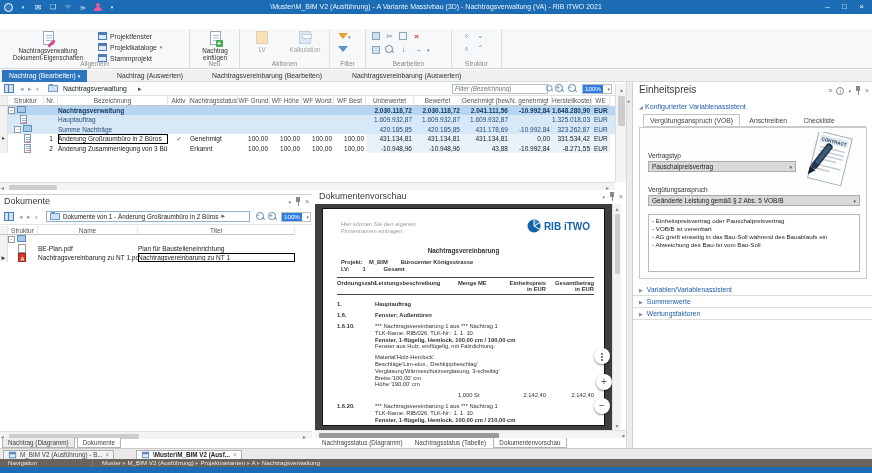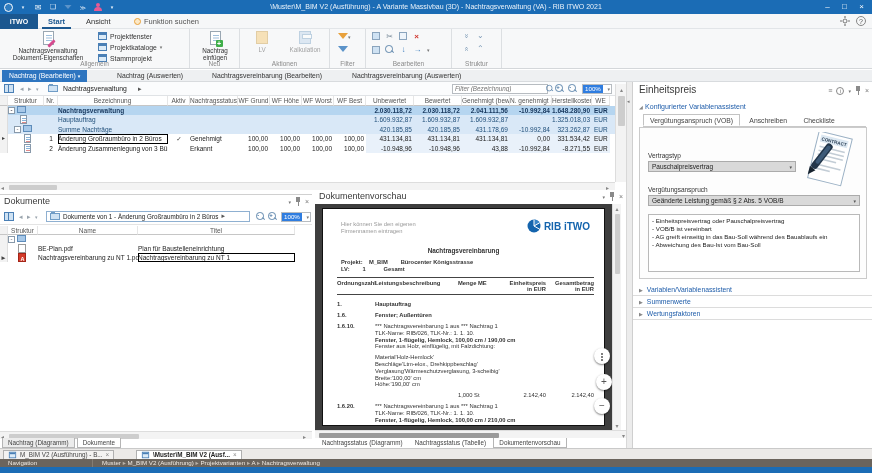--- a/index.html
+++ b/index.html
@@ -165,38 +165,20 @@
       <span class="qicon" style="font-size:5px;">▾</span>
     </div>
     <div class="wtitle">\Muster\M_BIM V2 (Ausführung) - A Variante Massivbau (3D) - Nachtragsverwaltung (VA) - RIB iTWO 2021</div>
     <div class="wbtns">
       <span class="wbtn">–</span>
       <span class="wbtn">□</span>
       <span class="wbtn">×</span>
     </div>
   </div>
 
-  <div class="ribtabs">
-    <span class="apptab">iTWO</span>
-    <span class="rtab active" style="left:42px;">Start</span>
-    <span class="rtab" style="left:80px;">Ansicht</span>
-    <span class="rtab" style="left:128px;color:#555;"><span class="bulb"></span><span>Funktion suchen</span></span>
-    <div class="helpicons">
-      <svg width="10" height="10" viewBox="0 0 10 10">
-          <circle cx="5" cy="5" r="2" fill="none" stroke="#777" stroke-width="1"></circle>
-          <g stroke="#777" stroke-width="1.2">
-            <line x1="5" y1="0" x2="5" y2="2"></line>
-            <line x1="5" y1="8" x2="5" y2="10"></line>
-            <line x1="0" y1="5" x2="2" y2="5"></line>
-            <line x1="8" y1="5" x2="10" y2="5"></line>
-          </g>
-        </svg>
-      <span class="circ-q">?</span>
-    </div>
-  </div>
 
   <div class="ribbon">
 
     <div class="rgroup" style="left:0;width:190px;">
       <div class="bigbtn" style="left:4px;width:88px;">
         <div class="bicon i-doc" style="position:relative;">
             <span class="pencil"></span>
           </div>
         <div>Nachtragsverwaltung</div>
         <div>Dokument-Eigenschaften</div>

